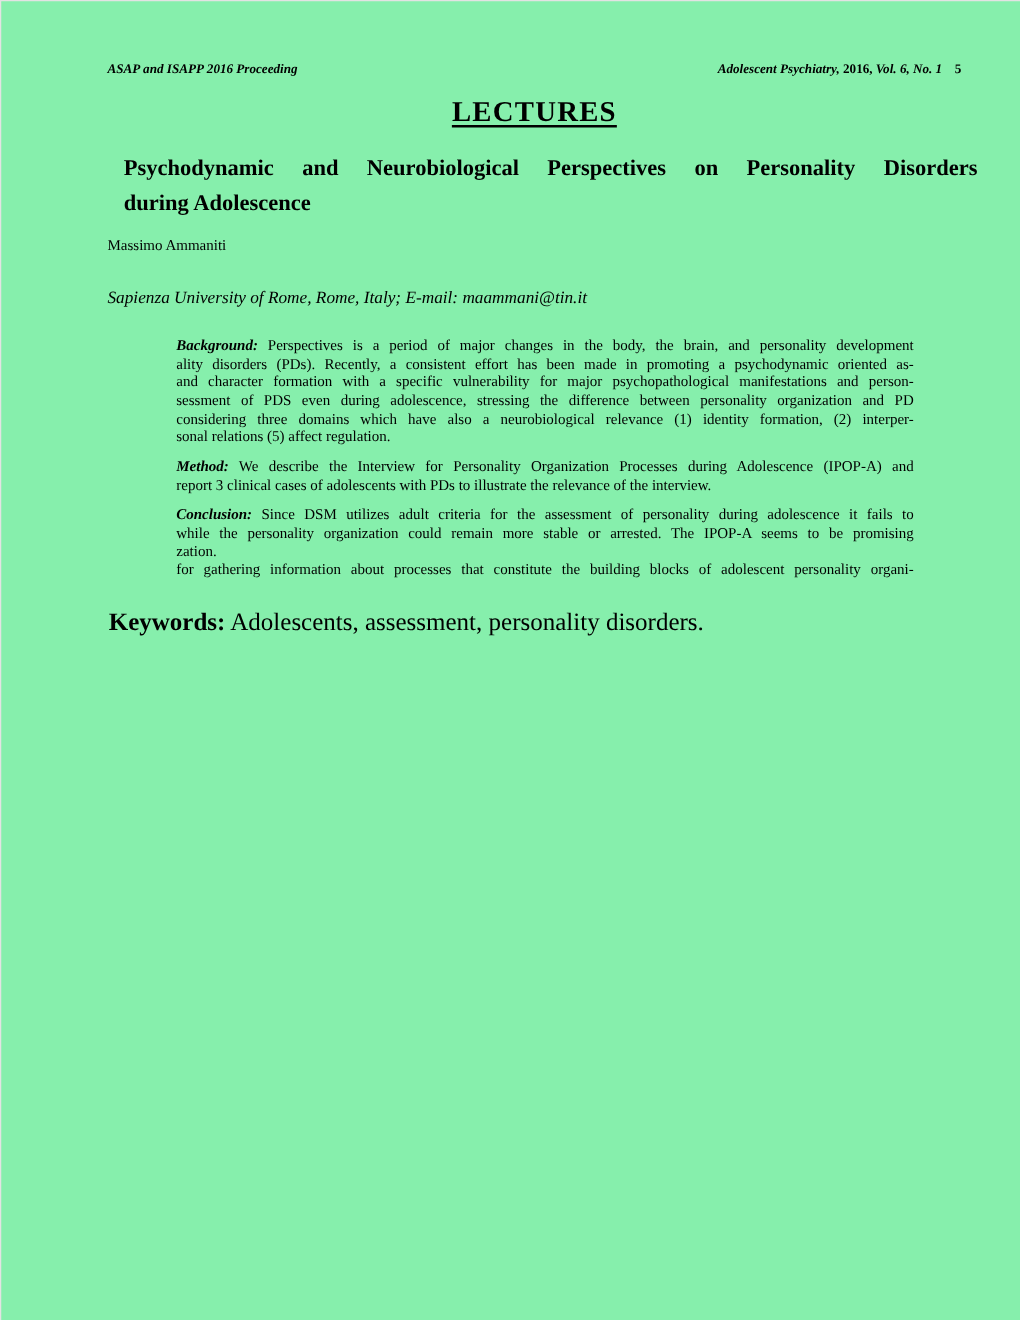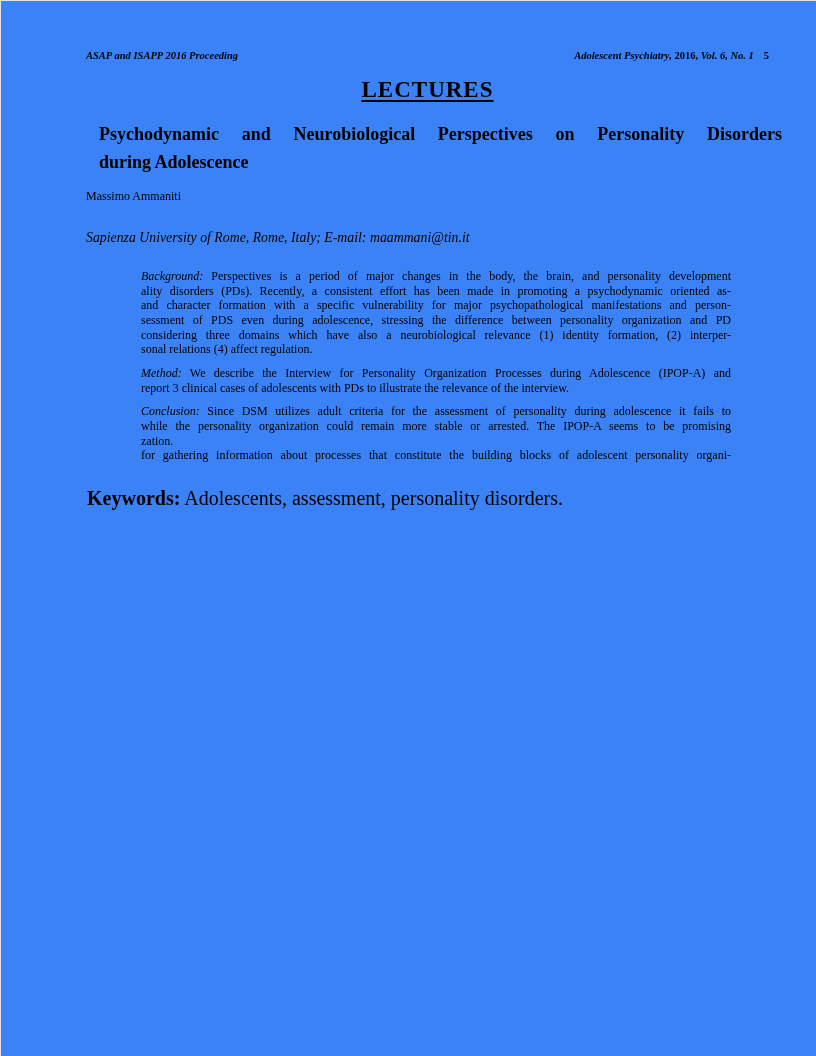--- a/index.html
+++ b/index.html
@@ -1,20 +1,20 @@
 <!DOCTYPE html>
 <html><head>
 <meta charset="utf-8">
 <style>
   html, body { margin: 0; padding: 0; background: #ffffff; }
   .page {
     position: relative;
     width: 816px;
     height: 1056px;
-    background: #3b82f6;
+    background: #86efac;
     color: #000000;
     font-family: "Liberation Serif", "DejaVu Serif", serif;
     border-top: 1px solid #e3e3e3;
     border-left: 1px solid #e3e3e3;
     box-sizing: border-box;
     overflow: hidden;
   }
   
   .running-header {
     position: absolute;
@@ -73,21 +73,21 @@
     line-height: 14.65px;
   }
   .abs-para { margin: 0 0 9px 0; }
   .abs-line {
     white-space: nowrap;
     text-align: justify;
     text-align-last: justify;
     overflow: hidden;
   }
   .abs-line.last { text-align-last: left; }
-  .abs-label { font-weight: normal; font-style: italic; }
+  .abs-label { font-weight: bold; font-style: italic; }
   
   .keywords {
     position: absolute;
     top: 486px; left: 86px; width: 683px;
     font-size: 20px;
   }
   .kw-label { font-weight: bold; }
 </style>
 </head>
 <body>
@@ -113,21 +113,21 @@
   <div class="affiliation">Sapienza University of Rome, Rome, Italy; E-mail: maammani@tin.it</div>
 
   <div class="abstract">
 
     <div class="abs-para">
       <div class="abs-line"><span class="abs-label">Background:</span><span> Perspectives is a period of major changes in the body, the brain, and personality development</span></div>
       <div class="abs-line">ality disorders (PDs). Recently, a consistent effort has been made in promoting a psychodynamic oriented as-</div>
       <div class="abs-line">and character formation with a specific vulnerability for major psychopathological manifestations and person-</div>
       <div class="abs-line">sessment of PDS even during adolescence, stressing the difference between personality organization and PD</div>
       <div class="abs-line">considering three domains which have also a neurobiological relevance (1) identity formation, (2) interper-</div>
-      <div class="abs-line last">sonal relations (4) affect regulation.</div>
+      <div class="abs-line last">sonal relations (5) affect regulation.</div>
     </div>
 
     <div class="abs-para">
       <div class="abs-line"><span class="abs-label">Method:</span><span> We describe the Interview for Personality Organization Processes during Adolescence (IPOP-A) and</span></div>
       <div class="abs-line last">report 3 clinical cases of adolescents with PDs to illustrate the relevance of the interview.</div>
     </div>
 
     <div class="abs-para">
       <div class="abs-line"><span class="abs-label">Conclusion:</span><span> Since DSM utilizes adult criteria for the assessment of personality during adolescence it fails to</span></div>
       <div class="abs-line">while the personality organization could remain more stable or arrested. The IPOP-A seems to be promising</div>

